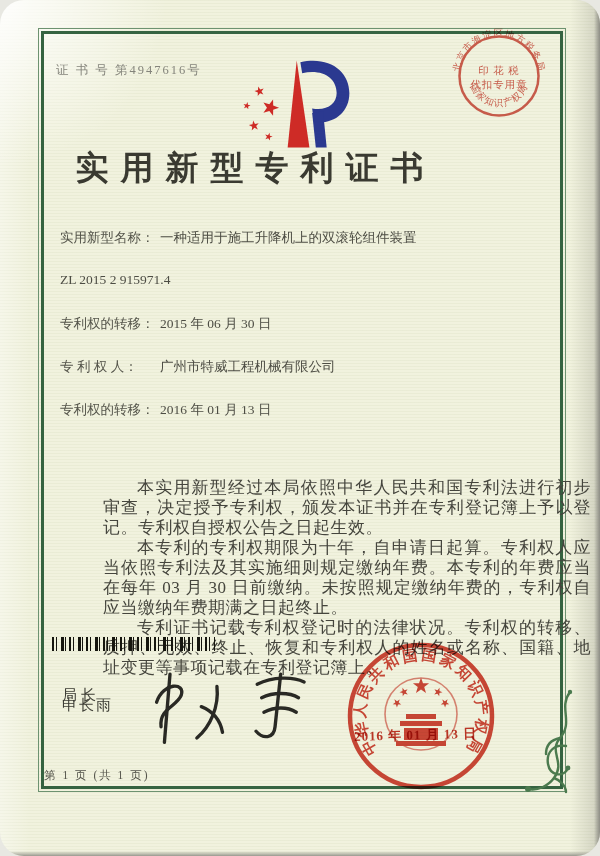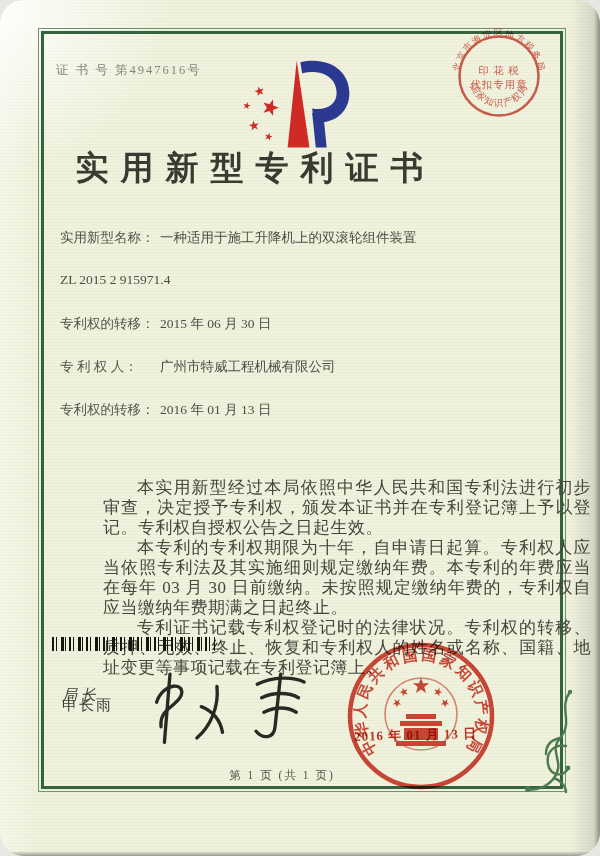--- a/index.html
+++ b/index.html
@@ -42,37 +42,37 @@
   .body-text p { text-indent:2em; letter-spacing:.5px; }
 
   .barcode { position:absolute; left:52px; top:637px; width:163px; height:14px; z-index:2;
     background:repeating-linear-gradient(90deg,
       #16160f 0 2px, rgba(0,0,0,0) 2px 4px,
       #16160f 4px 5px, rgba(0,0,0,0) 5px 9px,
       #16160f 9px 12px, rgba(0,0,0,0) 12px 13px,
       #16160f 13px 14px, rgba(0,0,0,0) 14px 17px); }
 
   .signatory-title { position:absolute; left:62px; top:686px; font-size:15px;
-    letter-spacing:4px; color:#3b3b33; z-index:2;font-style:italic; }
+    letter-spacing:4px; color:#3b3b33; z-index:2; }
   .signatory-name { position:absolute; left:62px; top:696px; font-size:15px;
     letter-spacing:2px; color:#3b3b33; z-index:2;font-family:Liberation Mono, monospace; }
   .signature { position:absolute; left:132px; top:668px; width:190px; height:84px; z-index:2; }
 
   .tax-stamp { position:absolute; left:447px; top:24px; width:104px; height:104px;
     z-index:3; mix-blend-mode:multiply; opacity:.85; }
   .official-seal { position:absolute; left:345px; top:640px; width:152px; height:152px;
     z-index:3; mix-blend-mode:multiply; opacity:.92; }
   .seal-date { position:absolute; left:354px; top:726px; width:150px; font-size:13px;
     font-weight:bold; letter-spacing:1px; color:#c5392b; z-index:4;
     transform:rotate(-1.5deg); mix-blend-mode:multiply; }
 
   .corner-ornament { position:absolute; left:518px; top:688px; width:58px; height:108px; z-index:2; }
 
-  .footer { position:absolute; left:0; top:768px; width:564px; text-align:center;
-    font-size:11.5px; letter-spacing:2px; color:#54544b; z-index:2; }
+  .footer { position:absolute; left:0; top:768px; width:564px; text-align:left;
+    font-size:11.5px; letter-spacing:2px; color:#54544b; z-index:2;padding-left:44px; }
 </style>
 </head>
 <body>
 
 <div class="page">
 
   <div class="frame">
     <div class="frame-inner"></div>
   </div>
 

